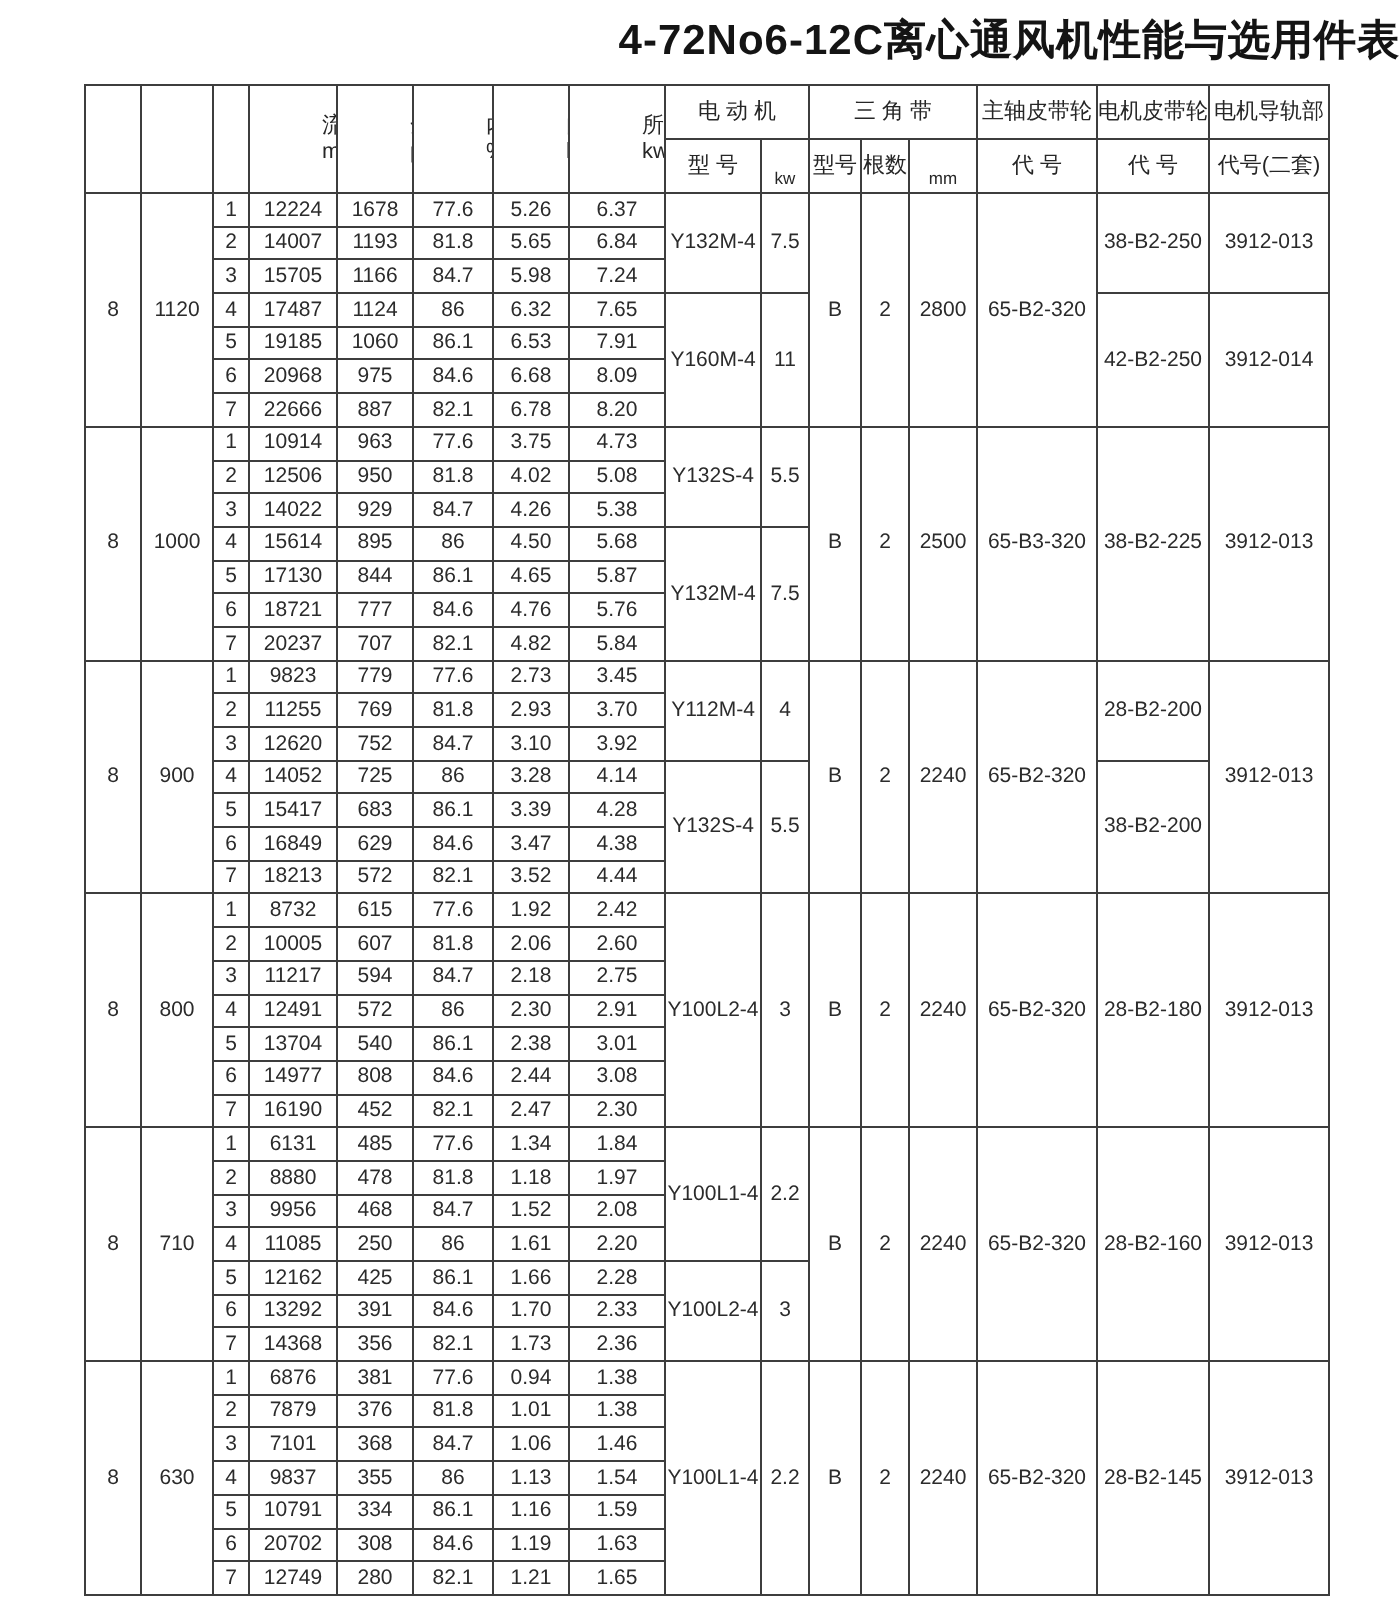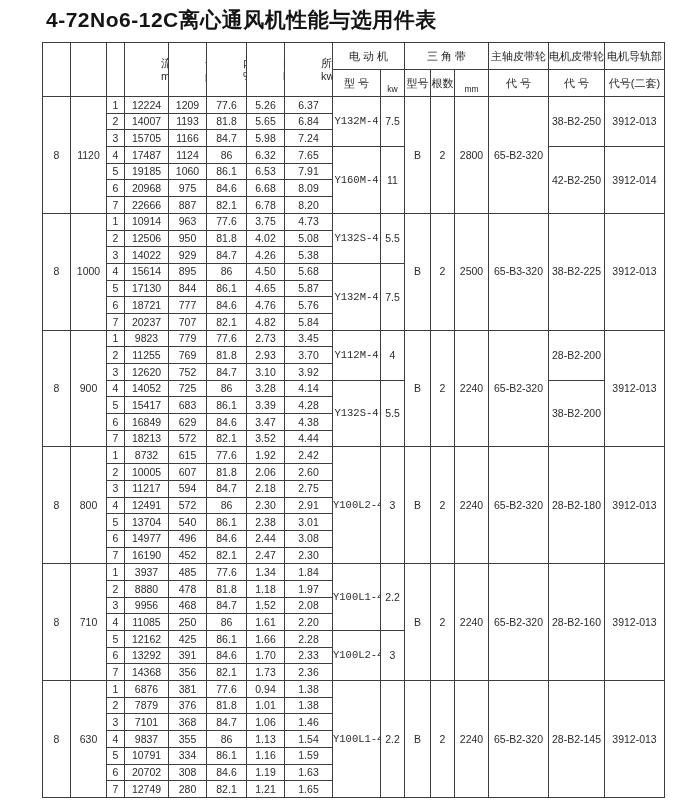--- a/index.html
+++ b/index.html
@@ -1,24 +1,24 @@
 <!DOCTYPE html>
 <html><head>
 <meta charset="utf-8">
 <style>
   html,body{margin:0;padding:0;background:#ffffff;}
   body{width:700px;height:808px;font-family:"Liberation Sans","DejaVu Sans",sans-serif;color:#2e2e2e;overflow:hidden;}
-  .page-title{margin:6px 0 8px 46px;font-size:21px;font-weight:bold;color:#141414;letter-spacing:0.5px;}
+  .page-title{margin:6px 0 8px 46px;font-size:21px;font-weight:bold;color:#141414;letter-spacing:0.5px;text-align:right;}
   table.spec{border-collapse:collapse;margin-left:42px;table-layout:fixed;width:622px;}
   table.spec th,table.spec td{border:1px solid #3d3d3d;text-align:center;vertical-align:middle;padding:0;overflow:hidden;white-space:nowrap;}
   thead th{font-weight:normal;font-size:11px;height:26px;line-height:1.15;color:#262626;}
   thead .line{display:block;margin-left:36px;}
   thead .sub{display:block;font-size:8.5px;line-height:1;margin-top:0px;}
   tbody td{font-size:10.5px;height:15.7px;line-height:1;color:#2b2b2b;}
-  tbody td.model{font-size:10.5px;letter-spacing:0;font-family:Liberation Mono, monospace;}
+  tbody td.model{font-size:10.5px;letter-spacing:0;}
 </style>
 </head>
 <body>
 
 <div class="page-title">4-72No6-12C离心通风机性能与选用件表</div>
 
 <table class="spec">
   <colgroup>
     <col style="width:28px">
       <col style="width:36px">
@@ -93,21 +93,21 @@
       <th>代 号</th>
       <th>代号(二套)</th>
     </tr>
   </thead>
   <tbody>
       <tr>
         <td rowspan="7">8</td>
         <td rowspan="7">1120</td>
         <td>1</td>
         <td>12224</td>
-        <td>1209</td>
+        <td>1678</td>
         <td>77.6</td>
         <td>5.26</td>
         <td>6.37</td>
         <td rowspan="3" class="model">Y132M-4</td>
         <td rowspan="3">7.5</td>
         <td rowspan="7">B</td>
         <td rowspan="7">2</td>
         <td rowspan="7">2800</td>
         <td rowspan="7">65-B2-320</td>
         <td rowspan="3">38-B2-250</td>
@@ -348,38 +348,38 @@
         <td>5</td>
         <td>13704</td>
         <td>540</td>
         <td>86.1</td>
         <td>2.38</td>
         <td>3.01</td>
       </tr>
       <tr>
         <td>6</td>
         <td>14977</td>
-        <td>496</td>
+        <td>808</td>
         <td>84.6</td>
         <td>2.44</td>
         <td>3.08</td>
       </tr>
       <tr>
         <td>7</td>
         <td>16190</td>
         <td>452</td>
         <td>82.1</td>
         <td>2.47</td>
         <td>2.30</td>
       </tr>
       <tr>
         <td rowspan="7">8</td>
         <td rowspan="7">710</td>
         <td>1</td>
-        <td>3937</td>
+        <td>6131</td>
         <td>485</td>
         <td>77.6</td>
         <td>1.34</td>
         <td>1.84</td>
         <td rowspan="4" class="model">Y100L1-4</td>
         <td rowspan="4">2.2</td>
         <td rowspan="7">B</td>
         <td rowspan="7">2</td>
         <td rowspan="7">2240</td>
         <td rowspan="7">65-B2-320</td>

